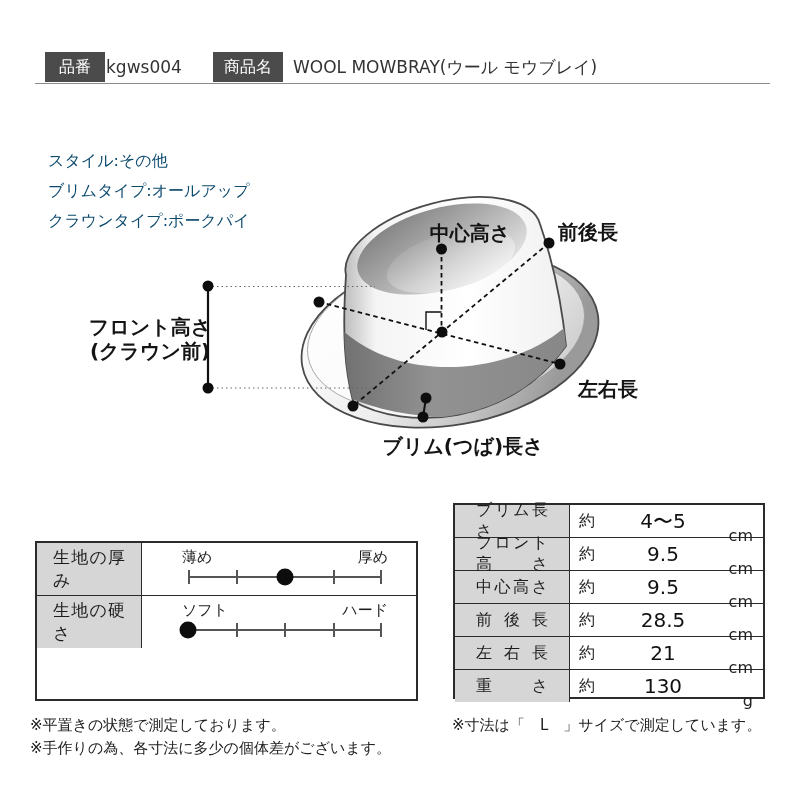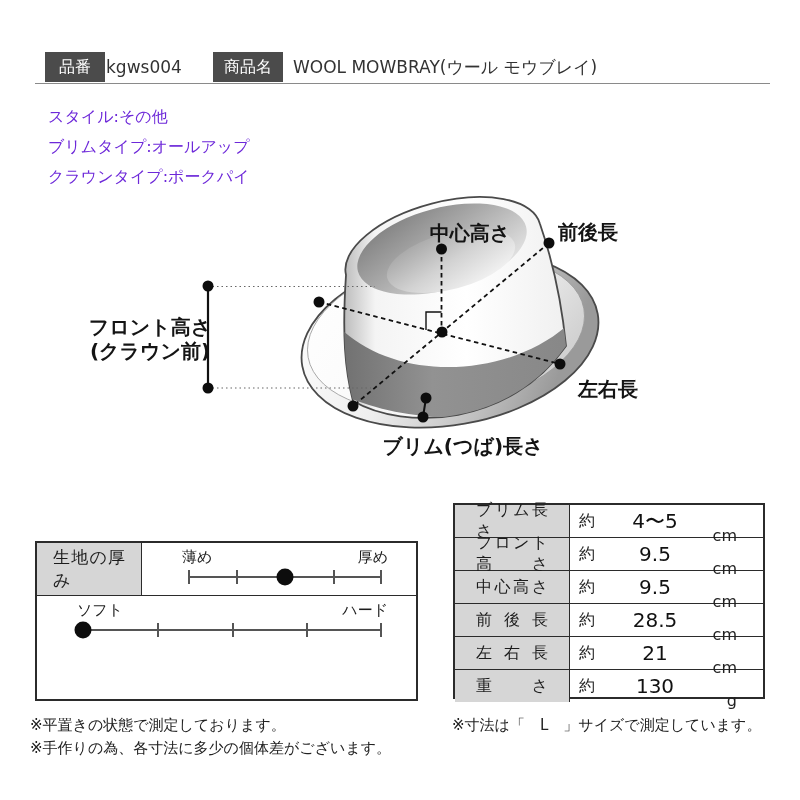--- a/index.html
+++ b/index.html
@@ -13,21 +13,21 @@
     position:absolute;top:52px;height:30px;background:#4b4b4b;color:#fff;
     font-size:16px;display:flex;align-items:center;justify-content:center;
   }
   .hdr-box.item{left:45px;width:60px;}
   .hdr-box.name{left:213px;width:70px;}
   .hdr-val{position:absolute;top:52px;height:30px;line-height:30px;font-size:17px;color:#333;}
   .hdr-val.item{left:106px;}
   .hdr-val.name{left:293px;}
   .hdr-line{position:absolute;left:35px;top:83px;width:735px;height:0;border-top:1px solid #8a8a8a;}
   
-  .spec{position:absolute;left:48px;font-size:16px;color:#6d28d9;height:22px;line-height:22px;}
+  .spec{position:absolute;left:48px;font-size:16px;color:#0c4a6e;height:22px;line-height:22px;margin-top:44px;}
   .spec.s0{top:106px;} .spec.s1{top:136px;} .spec.s2{top:166px;}
   
   .diagram{position:absolute;left:90px;top:195px;width:620px;height:285px;}
   .diagram text{font-family:"DejaVu Sans","Liberation Sans",sans-serif;font-weight:bold;font-size:20px;fill:#141414;}
   
   .rtable{
     position:absolute;left:35px;top:541px;width:383px;height:160px;
     border:2px solid #2b2b2b;box-sizing:border-box;
   }
   .r-row{display:flex;height:52px;border-bottom:1px solid #2b2b2b;}
@@ -61,21 +61,21 @@
   .s-row:last-child{border-bottom:none;}
   .s-label{
     width:115px;background:#d6d6d6;border-right:1px solid #2b2b2b;
     font-size:16px;color:#1c1c1c;box-sizing:border-box;
     display:flex;align-items:center;padding:0 21px;
   }
   .s-label span{width:100%;text-align:justify;text-align-last:justify;}
   .s-data{flex:1;display:flex;align-items:center;}
   .s-approx{font-size:16px;padding-left:9px;width:30px;}
   .s-value{flex:1;text-align:center;font-size:20px;color:#111;}
-  .s-unit{width:36px;font-size:16px;padding-right:26px;text-align:right;margin-top:28px;}
+  .s-unit{width:36px;font-size:16px;padding-right:10px;text-align:right;margin-top:28px;}
   
   .fnote{position:absolute;font-size:15px;color:#222;line-height:23px;}
   .fnote.left{left:30px;top:714px;}
   .fnote.right{left:452px;top:714px;}
 </style>
 </head>
 <body>
 
 <div class="hdr-box item">品番</div>
 <div class="hdr-val item">kgws004</div>
@@ -182,20 +182,23 @@
           <div class="tick t1"></div>
           <div class="tick t2"></div>
           <div class="tick t3"></div>
           <div class="tick t4"></div>
         <div class="r-line"></div>
         <div class="r-dot" style="left:50%"></div>
       </div>
     </div>
   </div>
   <div class="r-row">
+    <div class="r-label">
+        <span>生地の硬さ</span>
+      </div>
     <div class="r-slider">
       <div class="r-minmax">
         <span>ソフト</span>
         <span>ハード</span>
       </div>
       <div class="r-track">
         <div class="tick t0"></div>
           <div class="tick t1"></div>
           <div class="tick t2"></div>
           <div class="tick t3"></div>

